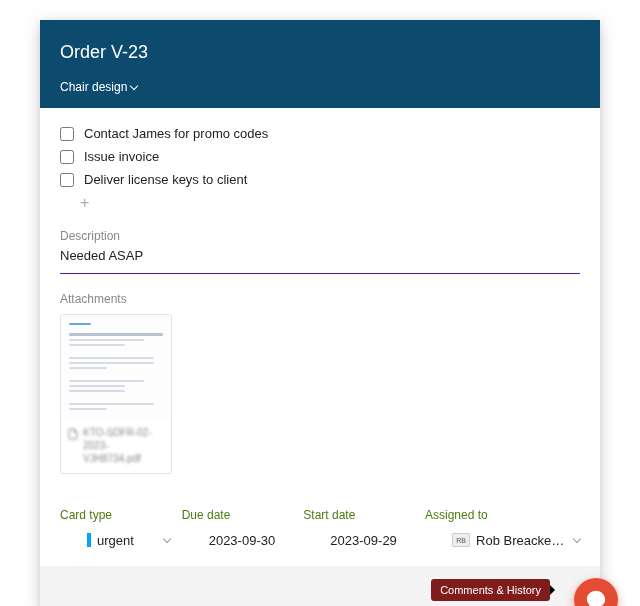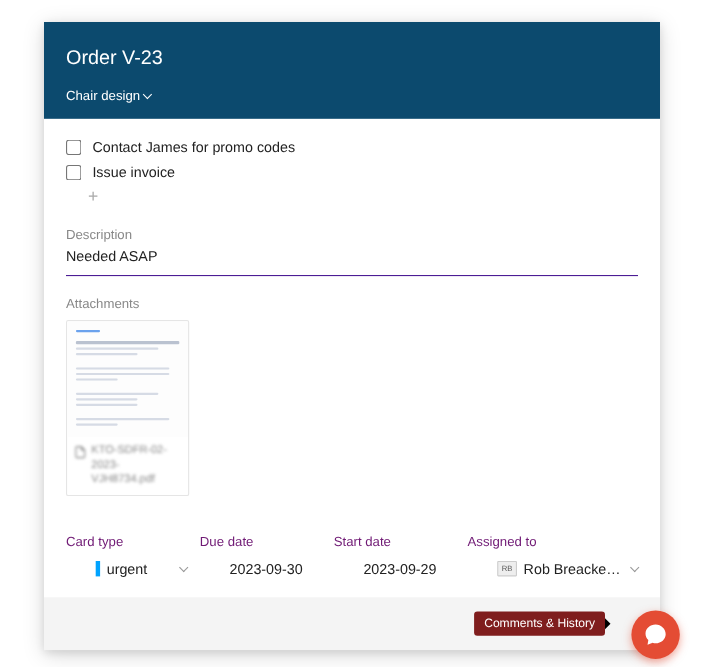--- a/index.html
+++ b/index.html
@@ -136,21 +136,21 @@
     height: 14px;
     margin-top: 1px;
   }
   .footer-fields {
     display: flex;
     gap: 12px;
     margin-top: 34px;
   }
   .field { flex: 1; }
   .field-label {
-    color: #701a75;
+    color: #4d7c0f;
     font-size: 12px;
     margin-bottom: 8px;
   }
   .field-value {
     display: flex;
     align-items: center;
     gap: 6px;
     font-size: 13px;
     color: #222;
     height: 20px;
@@ -246,20 +246,24 @@
   <div class="card-body">
 
     <div class="checklist">
       <div class="check-item">
         <input type="checkbox" style="">
         <span>Contact James for promo codes</span>
       </div>
       <div class="check-item">
         <input type="checkbox" style="">
         <span>Issue invoice</span>
+      </div>
+      <div class="check-item">
+        <input type="checkbox" style="">
+        <span>Deliver license keys to client</span>
       </div>
       <div class="add-row">+</div>
     </div>
 
     <div class="section-label">Description</div>
     <div class="desc-block">Needed ASAP</div>
 
     <div class="section-label">Attachments</div>
     <div class="attach-area">
       <div class="attachment">

